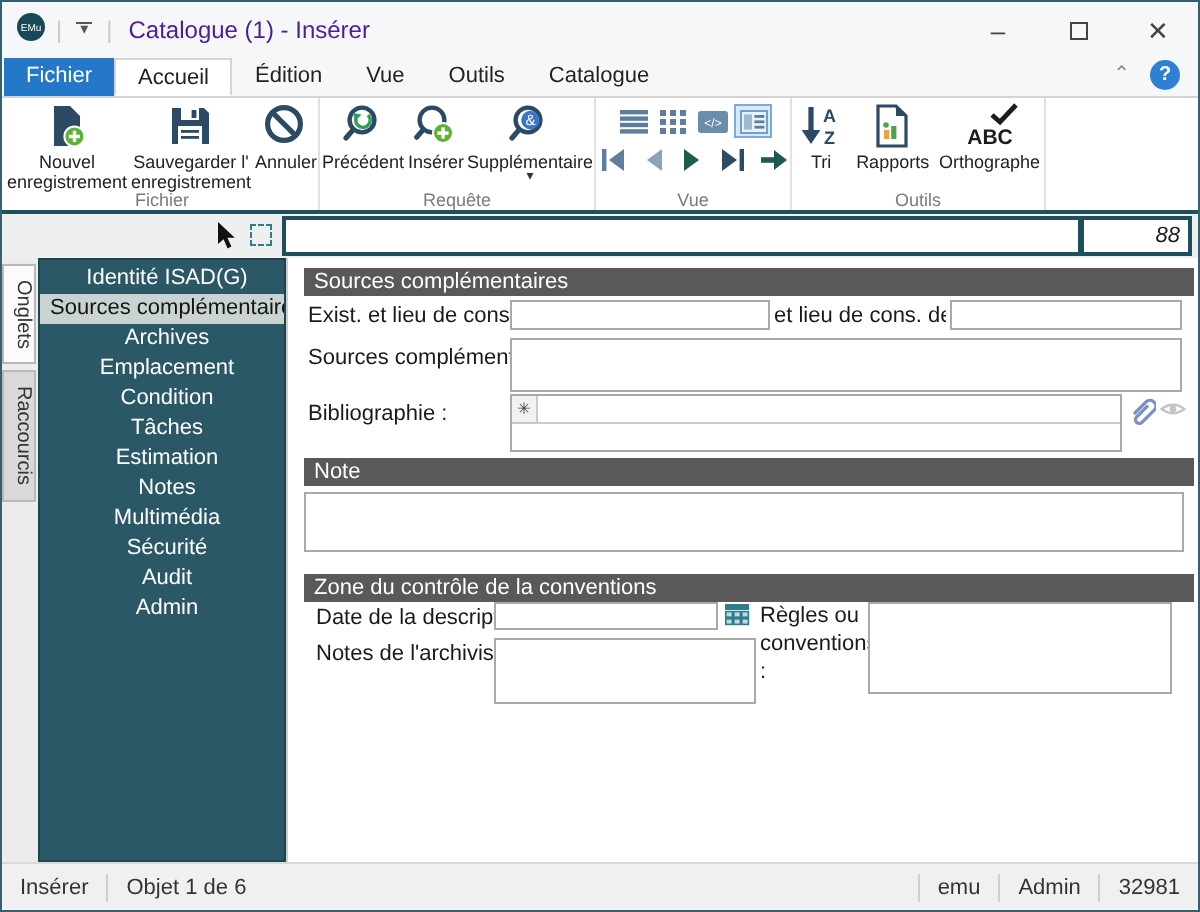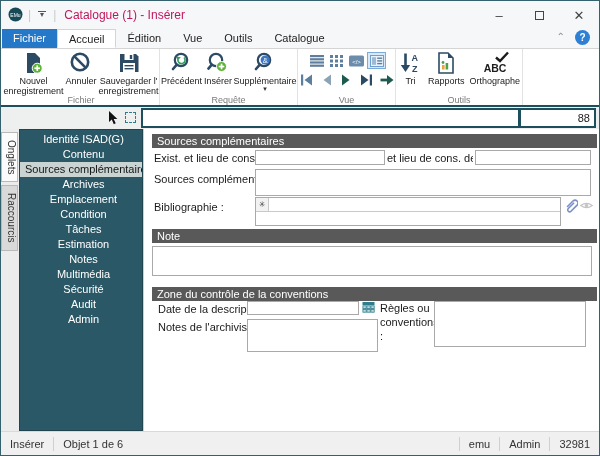--- a/index.html
+++ b/index.html
@@ -5,21 +5,21 @@
   * { box-sizing: border-box; margin: 0; padding: 0; }
   html,body { background:#9aa0a6; }
   body { font-family:"Liberation Sans", sans-serif; }
   #win { position:relative; width:600px; height:456px; background:#fff;
          border:1px solid #35606d; overflow:hidden; color:#1a1a1a; font-size:11px; }
 
   
   #titlebar { position:absolute; top:0; left:0; right:0; height:28px; background:#f6f7f8;
               display:flex; align-items:center; padding-left:7px; }
   .tb-sep { color:#c9c9c9; margin:0 5px; font-size:12px; }
-  #title-text { font-size:12px; color:#be185d; margin-left:3px; }
+  #title-text { font-size:12px; color:#4c1d95; margin-left:3px; }
   .qat { display:flex; flex-direction:column; align-items:center; width:12px; }
   .qat .bar { width:8px; height:0; border-top:1.5px solid #555; margin-bottom:-1px; }
   .qat .car { font-size:8px; color:#555; line-height:8px; }
   #win-controls { position:absolute; right:0; top:0; height:28px; display:flex; }
   .win-btn { width:40px; height:28px; display:flex; align-items:center; justify-content:center;
              color:#444; font-size:13px; }
   .max-box { width:9px; height:9px; border:1.2px solid #444; display:block; }
 
   
   #tabrow { position:absolute; top:28px; left:0; right:0; height:20px; background:#f6f7f8;
@@ -54,22 +54,22 @@
   .vicon.active { background:#d9e9f9; outline:1px solid #7aabdb; }
 
   
   #toolbar { position:absolute; top:106px; left:0; right:0; height:22px; background:#eef0f0; }
   #cursor-icon { position:absolute; left:107px; top:4px; }
   #marquee-icon { position:absolute; left:124px; top:5px; width:11px; height:11px;
                   border:1px dashed #2e7d8c; }
   #summary { position:absolute; left:140px; right:3px; top:1px; height:20px; background:#1d4f5e;
              padding:2px; display:flex; gap:3px; }
   #summary-input { flex:1; background:#fff; }
-  #summary-count { width:73px; background:#fff; font-size:11px; text-align:right;
-                   padding:2px 4px 0 0; }
+  #summary-count { width:52px; background:#fff; font-size:11px; text-align:right;
+                   padding:2px 4px 0 0;font-style:italic; }
 
   
   #tabstrip { position:absolute; left:0; top:128px; width:18px; bottom:24px;
               background:#ececec; padding-top:3px; }
   .vtab { writing-mode:vertical-rl; width:17px; font-size:10px; color:#333;
           padding:7px 0; border:1px solid #b9b9b9; margin-bottom:3px; background:#d9d9d9;
           text-align:center; }
   .vtab.active { background:#fbfbfb; }
   #sidepanel { position:absolute; left:18px; top:128px; width:124px; bottom:24px;
                background:#2b5866; border:1px solid #20454f; padding-top:2px;text-align:center; }
@@ -165,41 +165,41 @@
           <span>
             <svg width="24" height="24" viewBox="0 0 24 24">
                 <path d="M6 2 h8 l5 5 v15 H6 z" fill="#2c4a63"></path>
                 <circle cx="16.2" cy="17.2" r="5" fill="#5cb234" stroke="#fff" stroke-width="1"></circle>
                 <rect x="15.4" y="14.4" width="1.7" height="5.6" fill="#fff"></rect>
                 <rect x="13.4" y="16.4" width="5.6" height="1.7" fill="#fff"></rect>
               </svg>
           </span>
           <span class="rbtn-label">Nouvel enregistrement</span>
         </div>
-        <div class="rbtn w44">
-          <span>
-            <svg width="24" height="24" viewBox="0 0 24 24">
-                <circle cx="11" cy="11" r="8.2" fill="none" stroke="#2c4a63" stroke-width="2.6"></circle>
-                <line x1="5.4" y1="5.4" x2="16.6" y2="16.6" stroke="#2c4a63" stroke-width="2.6"></line>
-              </svg>
-          </span>
-          <span class="rbtn-label">Annuler</span>
-        </div>
         <div class="rbtn w66">
           <span>
             <svg width="24" height="24" viewBox="0 0 24 24">
                 <path d="M3 3 h16 l2.5 2.5 V21 H3 z" fill="#2c4a63"></path>
                 <rect x="7.5" y="3" width="9" height="6" fill="#fff"></rect>
                 <rect x="12.8" y="4" width="2.4" height="4" fill="#2c4a63"></rect>
                 <rect x="6" y="12" width="12" height="9" fill="#fff"></rect>
                 <rect x="7.5" y="14" width="9" height="1.4" fill="#2c4a63"></rect>
                 <rect x="7.5" y="17" width="9" height="1.4" fill="#2c4a63"></rect>
               </svg>
           </span>
           <span class="rbtn-label">Sauvegarder l' enregistrement</span>
+        </div>
+        <div class="rbtn w44">
+          <span>
+            <svg width="24" height="24" viewBox="0 0 24 24">
+                <circle cx="11" cy="11" r="8.2" fill="none" stroke="#2c4a63" stroke-width="2.6"></circle>
+                <line x1="5.4" y1="5.4" x2="16.6" y2="16.6" stroke="#2c4a63" stroke-width="2.6"></line>
+              </svg>
+          </span>
+          <span class="rbtn-label">Annuler</span>
         </div>
       </div>
       <div class="rgroup-label">Fichier</div>
     </div>
 
     <div class="rgroup" id="grp-requete">
       <div class="rg-buttons">
         <div class="rbtn w50">
           <span>
             <svg width="24" height="24" viewBox="0 0 24 24">
@@ -366,21 +366,20 @@
   </div>
 
   <div id="tabstrip">
     <div class="vtab active">Onglets</div>
     <div class="vtab">Raccourcis</div>
   </div>
 
   <div id="sidepanel">
     <div>
         <div class="side-item">Identité ISAD(G)</div>
-        <div class="side-item">Contenu</div>
         <div class="side-item selected">Sources complémentaires</div>
         <div class="side-item">Archives</div>
         <div class="side-item">Emplacement</div>
         <div class="side-item">Condition</div>
         <div class="side-item">Tâches</div>
         <div class="side-item">Estimation</div>
         <div class="side-item">Notes</div>
         <div class="side-item">Multimédia</div>
         <div class="side-item">Sécurité</div>
         <div class="side-item">Audit</div>

